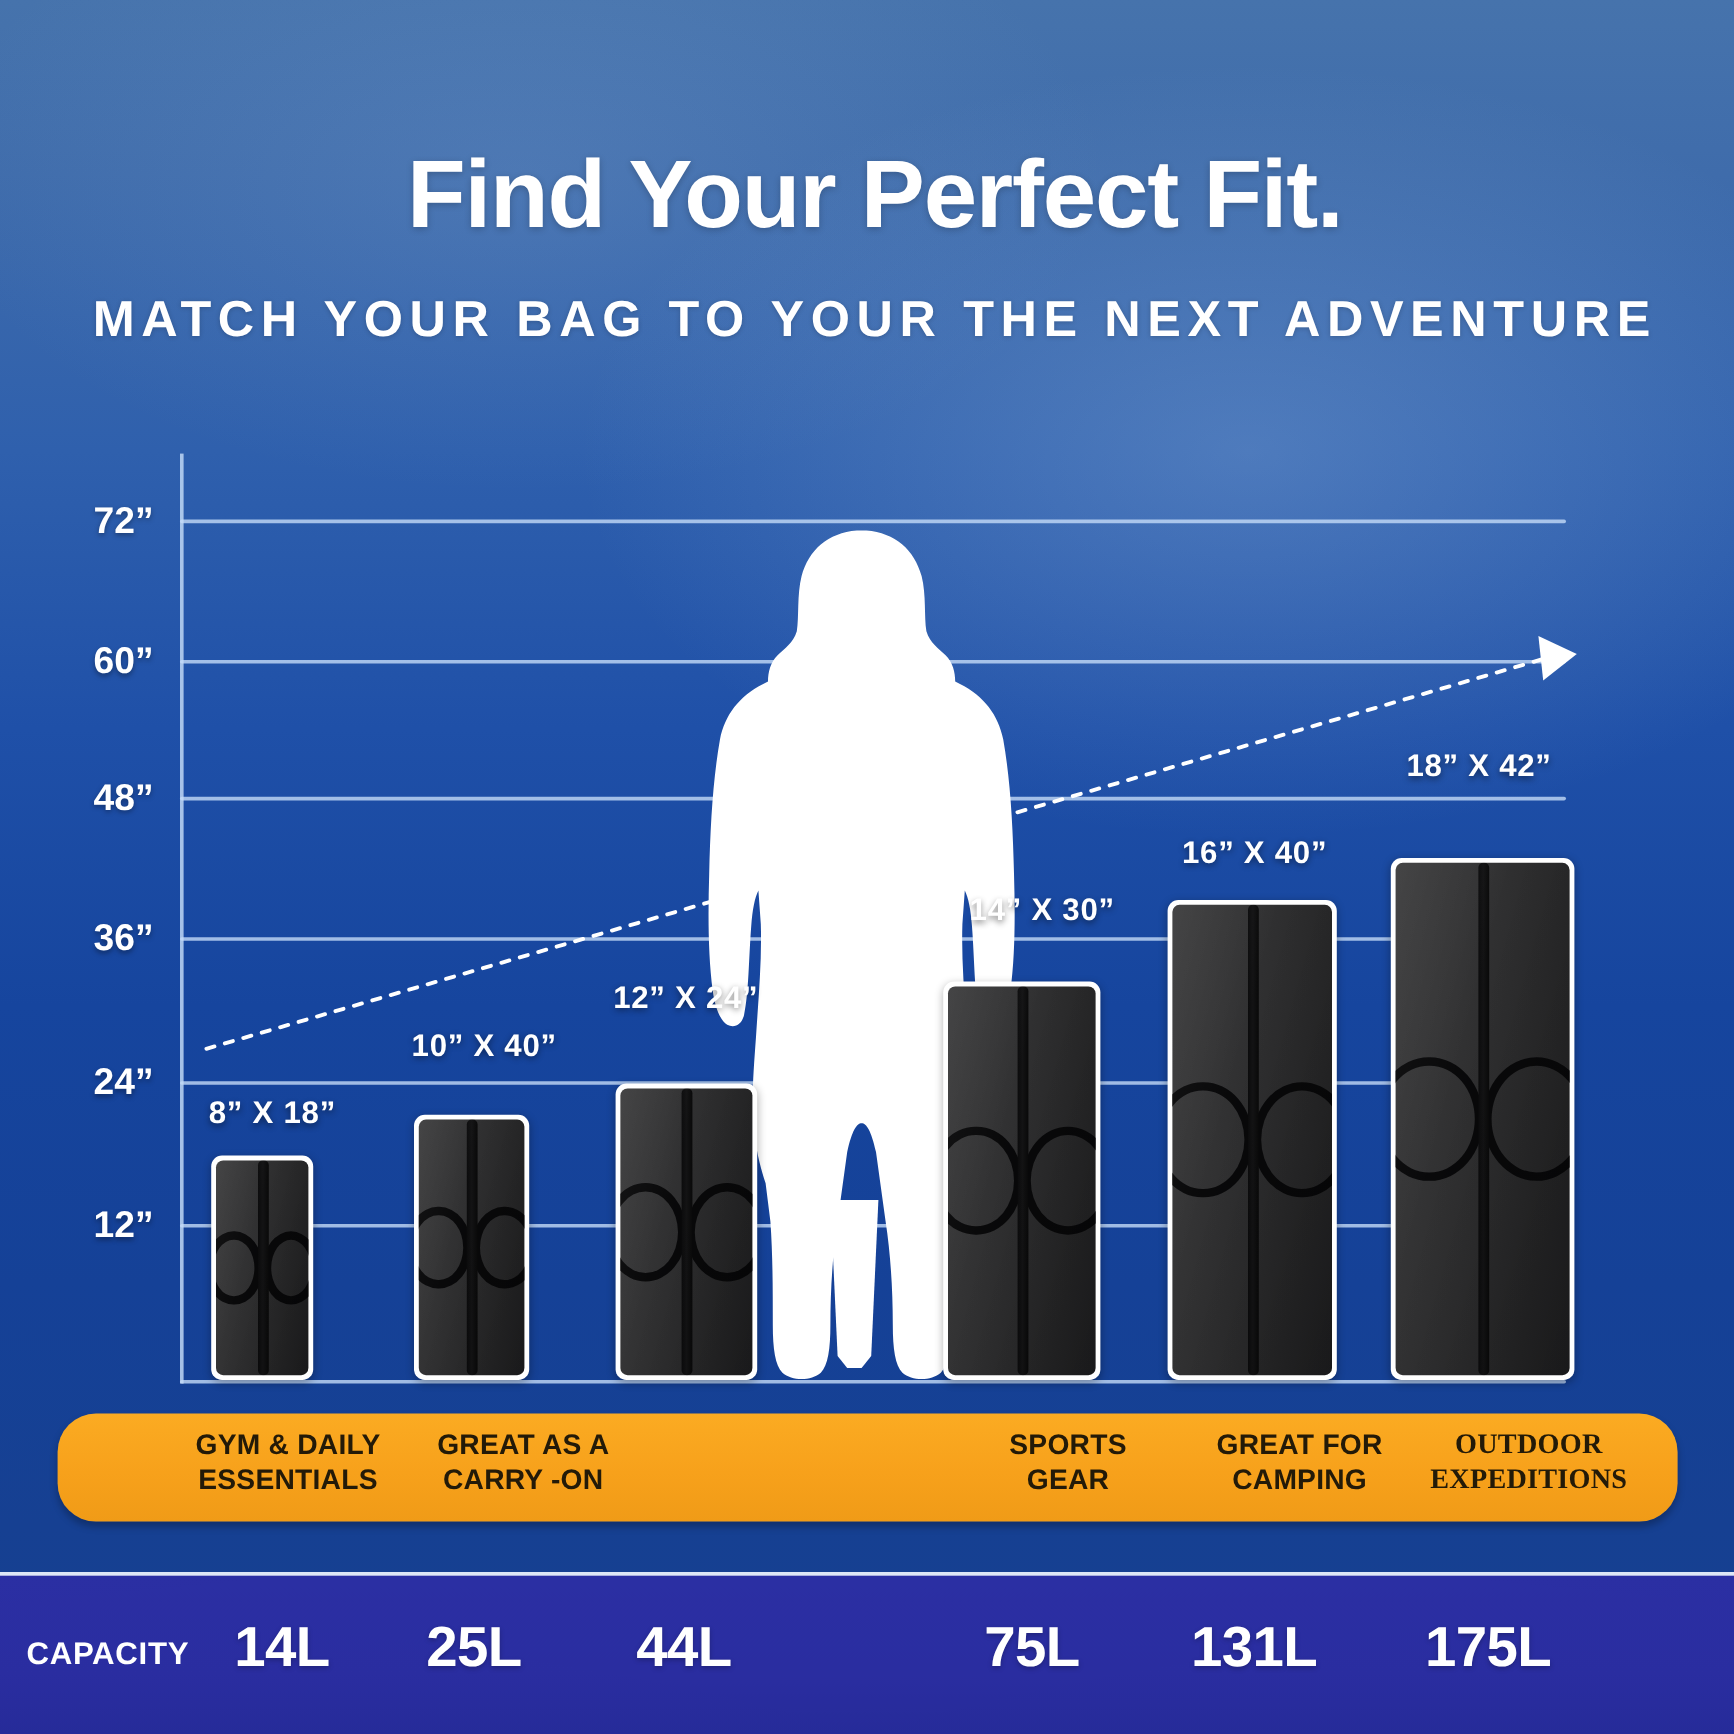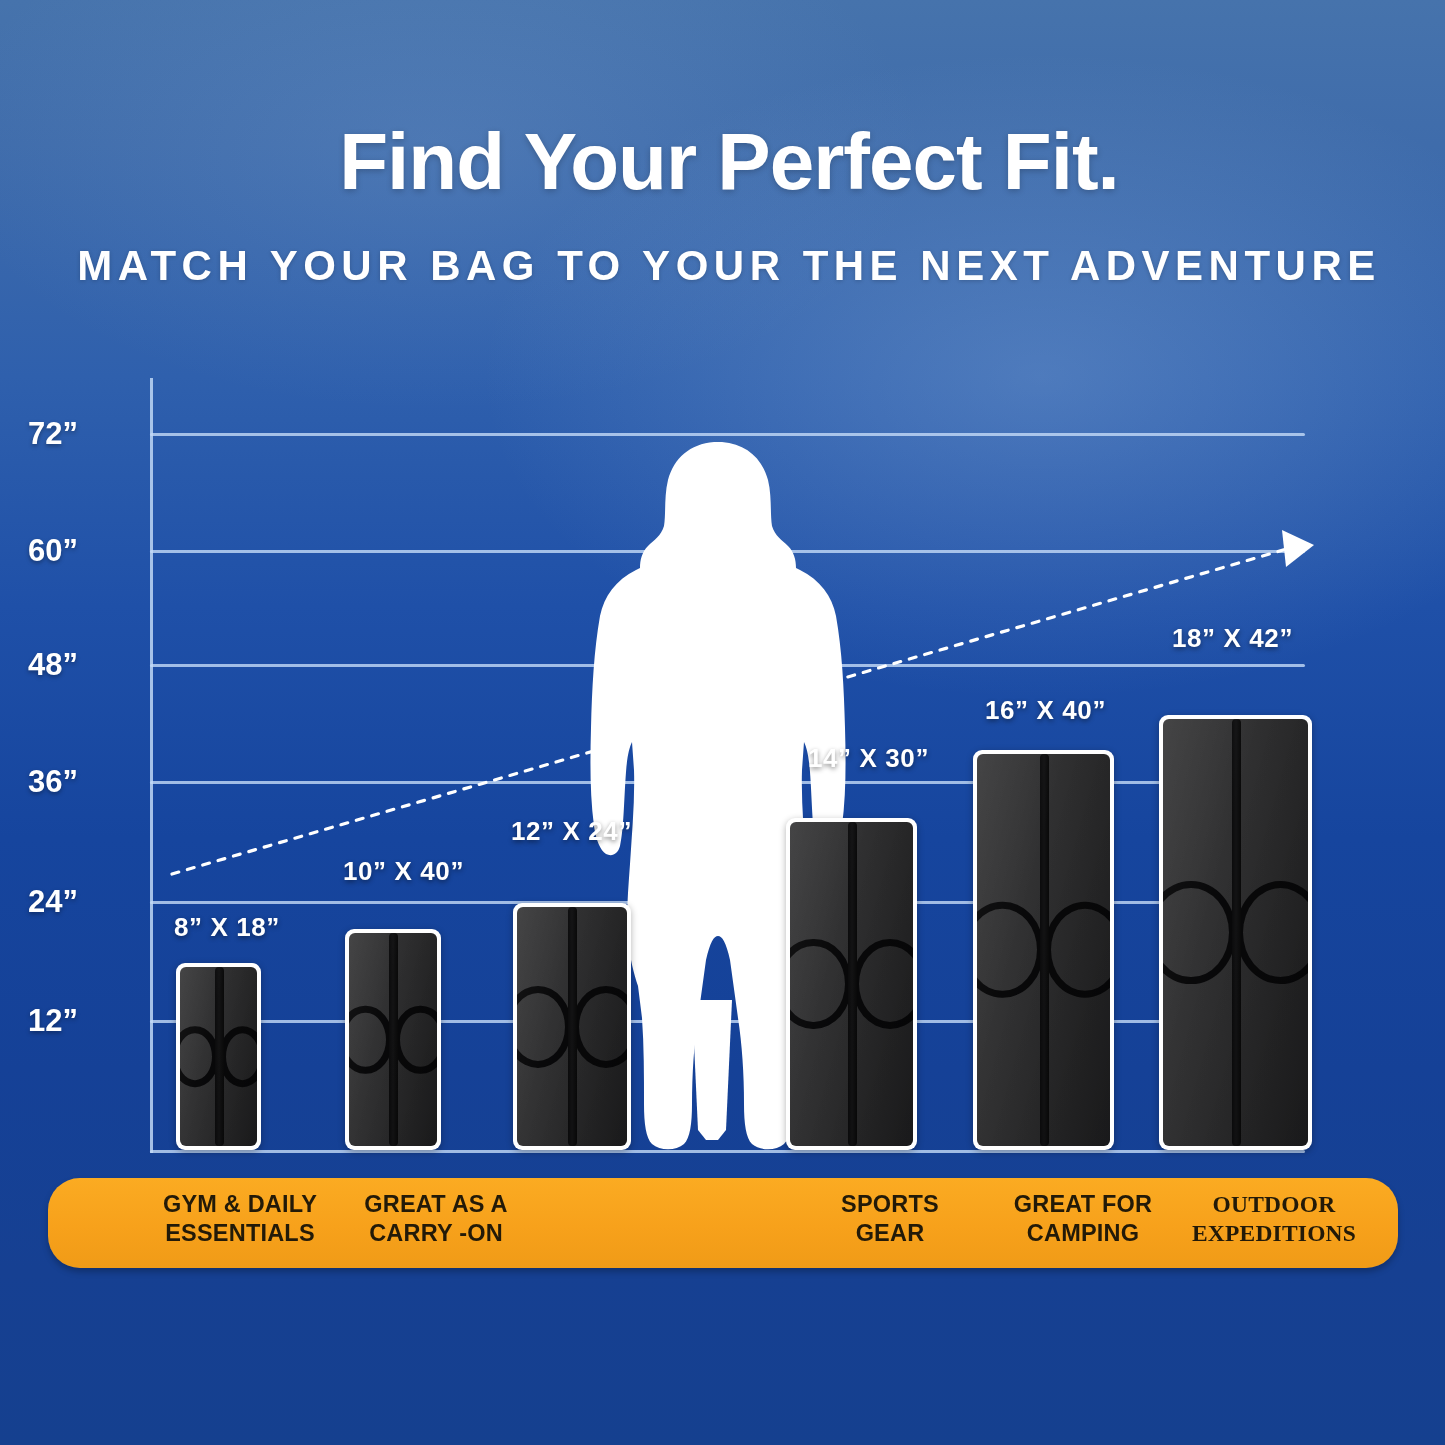--- a/index.html
+++ b/index.html
@@ -41,21 +41,21 @@
   .yaxis-line{
     position:absolute;left:150px;top:378px;width:3px;height:775px;
     background:rgba(190,215,245,0.85);
   }
   .gridline{
     position:absolute;left:150px;height:3px;
     background:rgba(196,219,247,0.80);
     border-radius:2px;
   }
   .ytick{
-    position:absolute;right:0;width:100px;
+    position:absolute;right:0;width:100px;text-align:right;
     font-size:31px;font-weight:bold;color:#ffffff;
     text-shadow:0 2px 4px rgba(0,0,0,0.35);
   }
   .ytick-wrap{position:absolute;left:0px;width:128px;}
 
   
   .silhouette{position:absolute;left:586px;top:440px;width:265px;height:712px;}
 
   
   .trend{position:absolute;left:0;top:0;width:1445px;height:1445px;pointer-events:none;}
@@ -300,14 +300,26 @@
     <div class="cat" style="left:930px;width:210px;">
       <div>GREAT FOR</div>
       <div>CAMPING</div>
     </div>
     <div class="cat" style="left:1115px;width:222px;font-family:Liberation Serif, serif;">
       <div>OUTDOOR</div>
       <div>EXPEDITIONS</div>
     </div>
   </div>
 
+  <div class="footer">
+    <div class="footer-topline"></div>
+    <div class="footer-inner">
+      <div class="cap-label">CAPACITY</div>
+      <div class="cap-val" style="left:155px;width:160px;">14L</div>
+      <div class="cap-val" style="left:315px;width:160px;">25L</div>
+      <div class="cap-val" style="left:490px;width:160px;">44L</div>
+      <div class="cap-val" style="left:780px;width:160px;">75L</div>
+      <div class="cap-val" style="left:955px;width:180px;">131L</div>
+      <div class="cap-val" style="left:1145px;width:190px;">175L</div>
+    </div>
+  </div>
 
 </div>
 
 </body></html>

